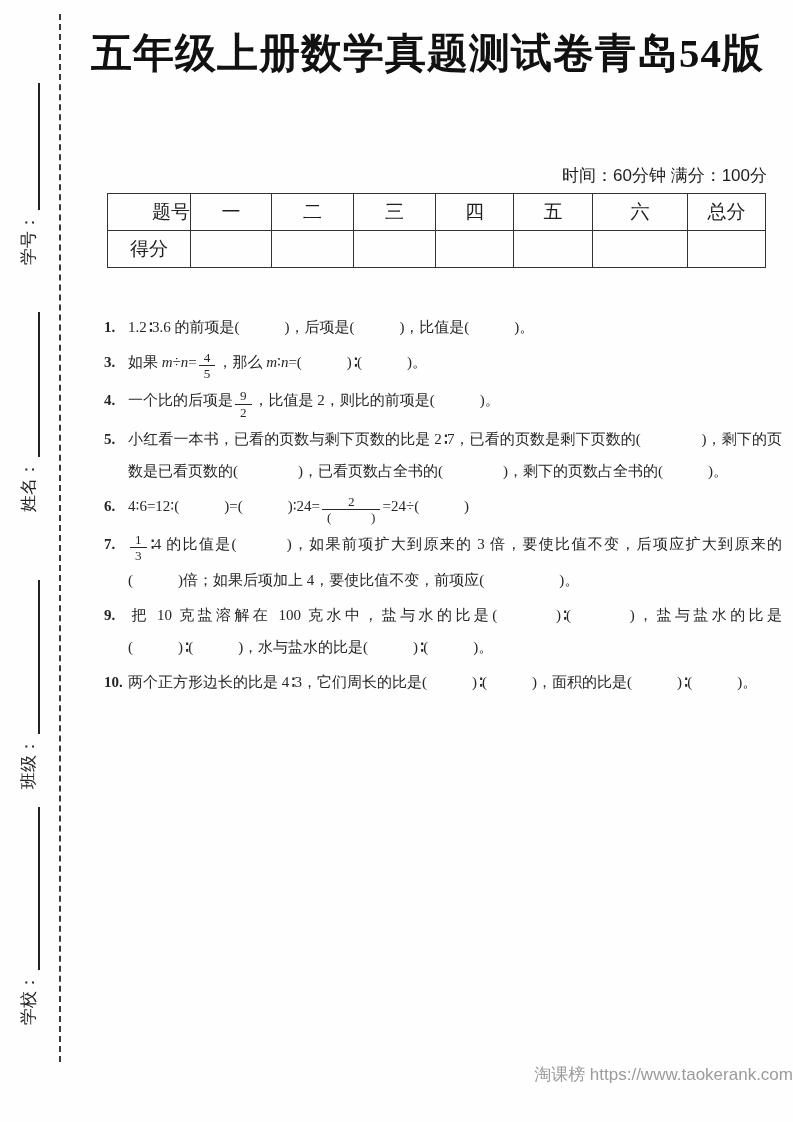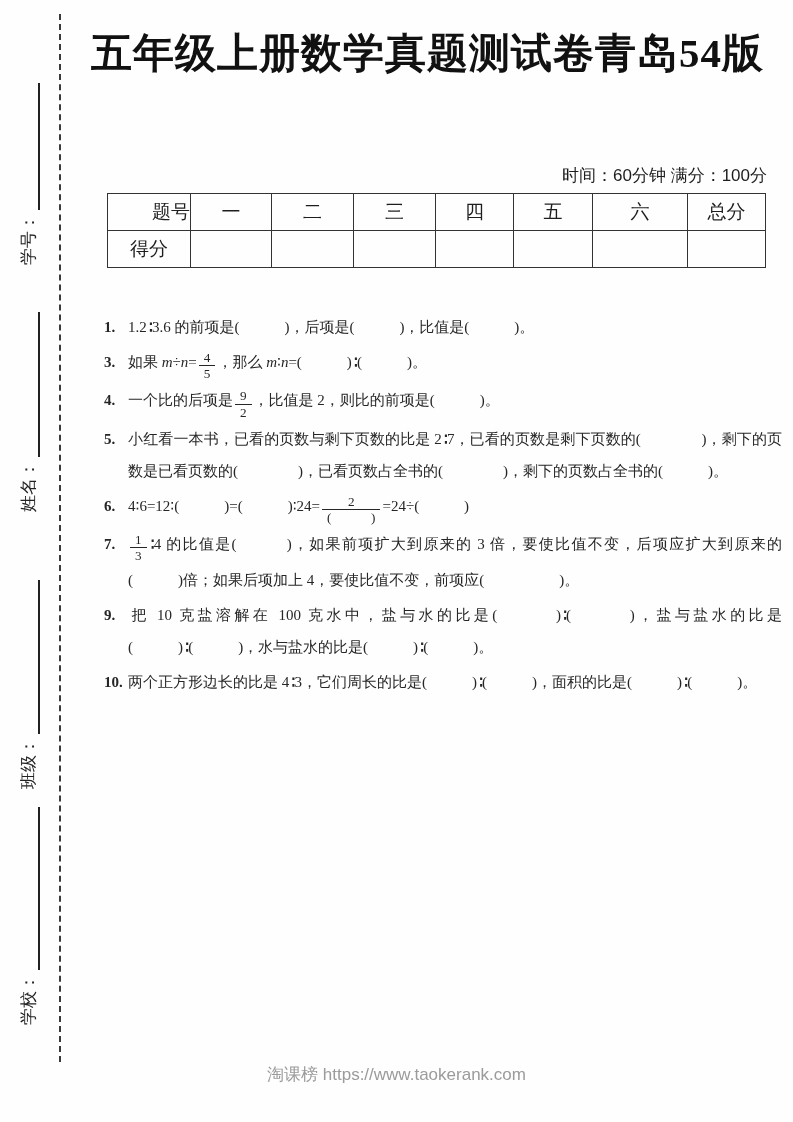--- a/index.html
+++ b/index.html
@@ -80,21 +80,21 @@
   }
   .frac {
     display:inline-block; text-align:center; vertical-align:-0.85em;
     line-height:1.15; font-size:0.88em; margin:0 2px;
   }
   .frac .fnum { display:block; padding:0 5px; }
   .frac .fden { display:block; border-top:1.5px solid #262626; padding:0 5px; }
   
   .footer-brand {
     position:absolute; left:0; top:1063px; width:100%;
-    text-align:center; font-size:17px; color:#9b9b9b;
+    text-align:right; font-size:17px; color:#9b9b9b;
     font-family:"Liberation Sans","DejaVu Sans",sans-serif;
   }
   .footer-page {
     position:absolute; left:0; top:1089px; width:100%;
     text-align:center; font-size:14.5px; color:#3c3c3c; letter-spacing:5px;
     font-family:"Liberation Sans","DejaVu Sans",sans-serif;
   }
 </style>
 </head>
 <body>

